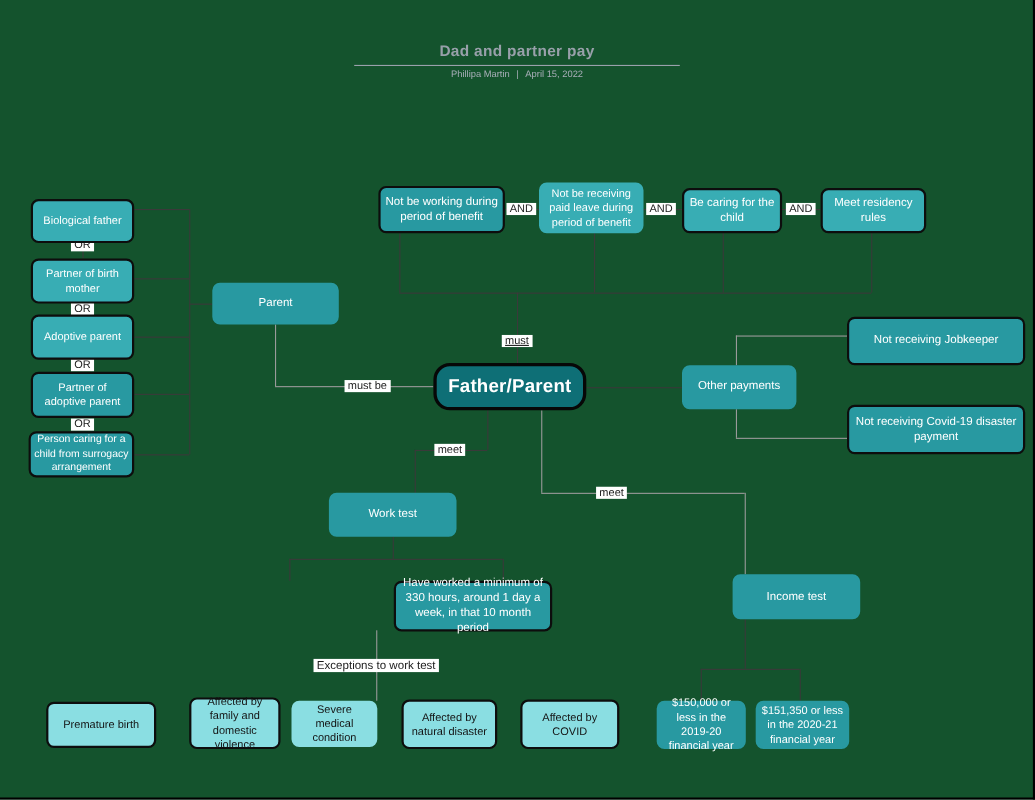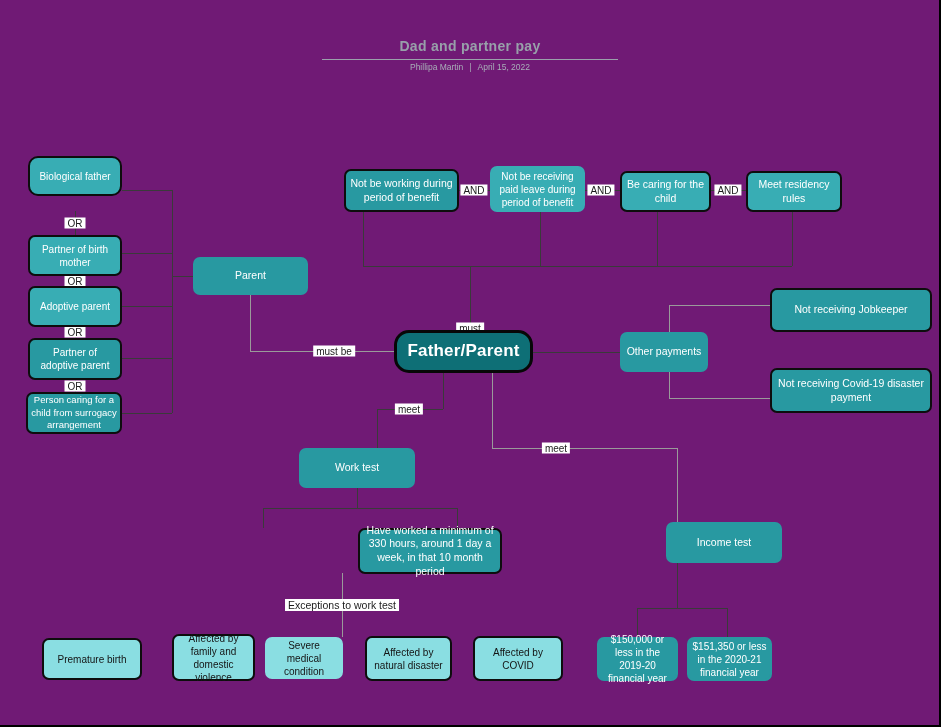--- a/index.html
+++ b/index.html
@@ -1,17 +1,17 @@
 <!DOCTYPE html>
 <html><head>
 <meta charset="utf-8">
 <style>
   html,body{margin:0;padding:0;background:#fff;}
   body{font-family:"Liberation Sans","DejaVu Sans",sans-serif;}
-  .canvas{position:relative;width:941px;height:727px;background:#701a75;box-sizing:border-box;
+  .canvas{position:relative;width:941px;height:727px;background:#14532d;box-sizing:border-box;
           border-right:2px solid #000;border-bottom:2px solid #000;overflow:hidden;}
 
   
   .title{position:absolute;left:322px;top:38px;width:296px;text-align:center;
          font-weight:bold;font-size:14px;color:#98A0AA;letter-spacing:.3px;
          border-bottom:1px solid #9aa1ab;padding-bottom:5px;}
   .subtitle{position:absolute;left:322px;top:62px;width:296px;text-align:center;
             font-size:8.5px;color:#A8AEB8;}
   .subtitle span{margin:0 3px;}
 
@@ -101,41 +101,41 @@
   <div class="line v lc-dark" style="left:637px;top:608px;height:29px;"></div>
   <div class="line v lc-dark" style="left:727px;top:608px;height:29px;"></div>
 
   <div class="elabel" style="left:75px;top:223px;">OR</div>
   <div class="elabel" style="left:75px;top:281px;">OR</div>
   <div class="elabel" style="left:75px;top:332px;">OR</div>
   <div class="elabel" style="left:75px;top:386px;">OR</div>
   <div class="elabel" style="left:474px;top:190px;">AND</div>
   <div class="elabel" style="left:601px;top:190px;">AND</div>
   <div class="elabel" style="left:728px;top:190px;">AND</div>
-  <div class="elabel" style="left:470px;top:328px;">must</div>
+  <div class="elabel" style="left:470px;top:310px;text-decoration:underline;">must</div>
   <div class="elabel" style="left:334px;top:351px;text-align:center;">must be</div>
   <div class="elabel" style="left:409px;top:409px;">meet</div>
   <div class="elabel" style="left:556px;top:448px;">meet</div>
   <div class="elabel exlabel" style="left:342px;top:605px;">Exceptions to work test</div>
 
-  <div class="node f-light b-black fs10" style="left:28px;top:156px;width:94px;height:40px;border-radius:10px;">Biological father</div>
+  <div class="node f-light b-black fs10" style="left:28px;top:181px;width:94px;height:40px;">Biological father</div>
   <div class="node f-light b-black fs10" style="left:28px;top:235px;width:94px;height:41px;">Partner of birth mother</div>
   <div class="node f-light b-black fs10" style="left:28px;top:286px;width:94px;height:41px;">Adoptive parent</div>
   <div class="node f-mid b-black fs95" style="left:26px;top:392px;width:96px;height:42px;">Person caring for a child from surrogacy arrangement</div>
   <div class="node f-mid b-black fs10" style="left:28px;top:338px;width:94px;height:42px;">Partner of adoptive parent</div>
 
   <div class="node f-mid" style="left:193px;top:257px;width:115px;height:38px;">Parent</div>
   <div class="node f-dark b-heavy hub" style="left:394px;top:330px;width:139px;height:43px;">Father/Parent</div>
 
   <div class="node f-mid b-black" style="left:344px;top:169px;width:115px;height:43px;">Not be working during period of benefit</div>
   <div class="node f-light fs10" style="left:490px;top:166px;width:95px;height:46px;">Not be receiving paid leave during period of benefit</div>
   <div class="node f-light b-black" style="left:620px;top:171px;width:91px;height:41px;">Be caring for the child</div>
   <div class="node f-light b-black" style="left:746px;top:171px;width:96px;height:41px;">Meet residency rules</div>
 
-  <div class="node f-mid" style="left:620px;top:332px;width:88px;height:40px;">Other payments</div>
+  <div class="node f-mid" style="left:620px;top:332px;width:104px;height:40px;">Other payments</div>
   <div class="node f-mid b-black" style="left:770px;top:288px;width:162px;height:44px;">Not receiving Jobkeeper</div>
   <div class="node f-mid b-black" style="left:770px;top:368px;width:162px;height:45px;">Not receiving Covid-19 disaster payment</div>
 
   <div class="node f-mid" style="left:299px;top:448px;width:116px;height:40px;">Work test</div>
   <div class="node f-mid b-black" style="left:358px;top:528px;width:144px;height:46px;">Have worked a minimum of 330 hours, around 1 day a week, in that 10 month period</div>
 
   <div class="node f-mid" style="left:666px;top:522px;width:116px;height:41px;">Income test</div>
   <div class="node f-mid fs10" style="left:597px;top:637px;width:81px;height:44px;">$150,000 or less in the 2019-20 financial year</div>
   <div class="node f-mid fs10" style="left:687px;top:637px;width:85px;height:44px;">$151,350 or less in the 2020-21 financial year</div>
 

